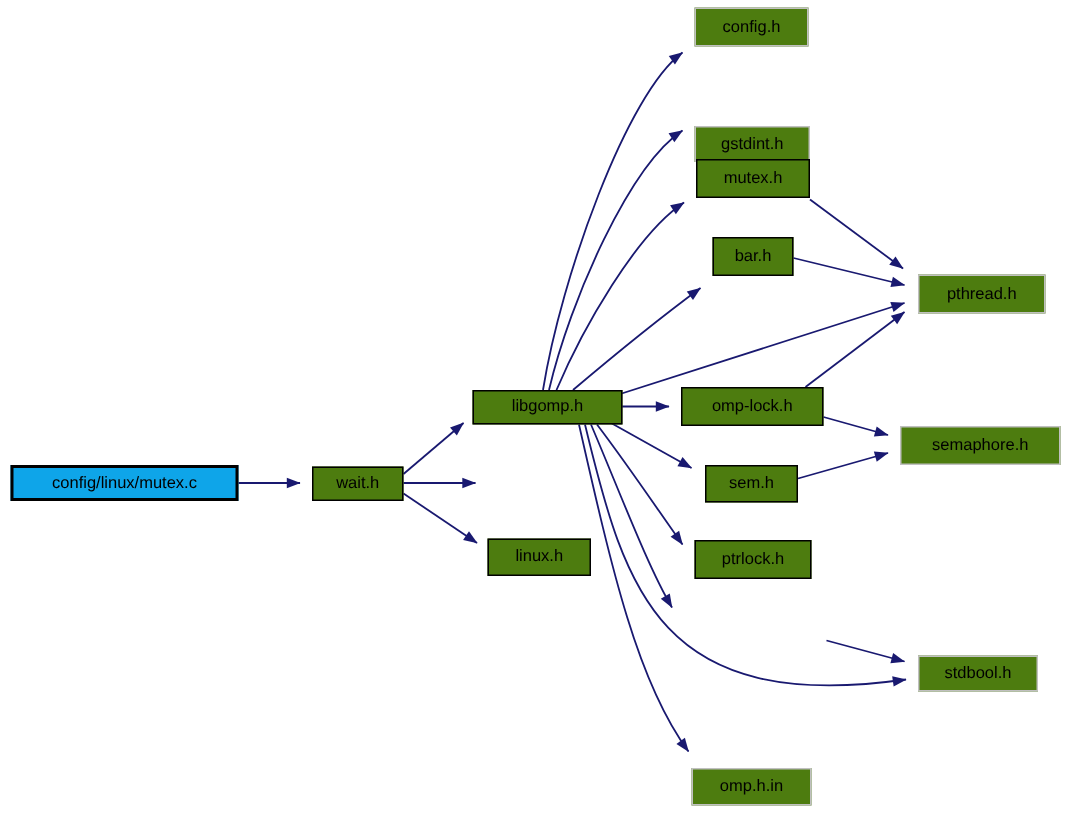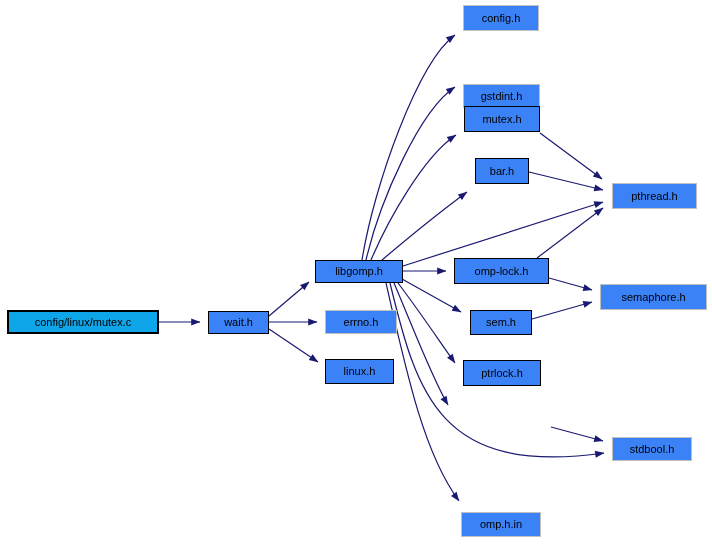--- a/index.html
+++ b/index.html
@@ -12,21 +12,21 @@
     overflow: hidden;
   }
   .edges {
     position: absolute;
     left: 0; top: 0;
     width: 712px; height: 544px;
   }
   .node {
     position: absolute;
     box-sizing: border-box;
-    background: #3b82f6;
+    background: #4d7c0f;
     border: 1px solid #000000;
     color: #000000;
     font-size: 11px;
     line-height: 1;
     display: flex;
     align-items: center;
     justify-content: center;
     white-space: nowrap;
     cursor: pointer;
   }
@@ -73,23 +73,22 @@
       <path d="M549,278 L592,290" marker-end="url(#arr)"></path>
       <path d="M532,319 L592,302" marker-end="url(#arr)"></path>
       <path d="M551,427 L603,441" marker-end="url(#arr)"></path>
     </g>
   </svg>
 
   <div class="node main" style="left:7px; top:310px; width:152px; height:24px;">config/linux/mutex.c</div>
 
   <div class="node" style="left:208px; top:311px; width:61px; height:23px;">wait.h</div>
 
-  <div class="node" style="left:315px; top:260px; width:88px; height:23px;">libgomp.h</div>
+  <div class="node" style="left:315px; top:260px; width:100px; height:23px;">libgomp.h</div>
 
-  <div class="node plain" style="left:325px; top:310px; width:72px; height:24px;">errno.h</div>
 
   <div class="node" style="left:325px; top:359px; width:69px; height:25px;">linux.h</div>
 
   <div class="node plain" style="left:463px; top:5px; width:76px; height:26px;">config.h</div>
 
   <div class="node plain" style="left:463px; top:57px; width:77px; height:24px;margin-top:27px;">gstdint.h</div>
 
   <div class="node" style="left:464px; top:106px; width:76px; height:26px;">mutex.h</div>
 
   <div class="node" style="left:475px; top:158px; width:54px; height:26px;">bar.h</div>

